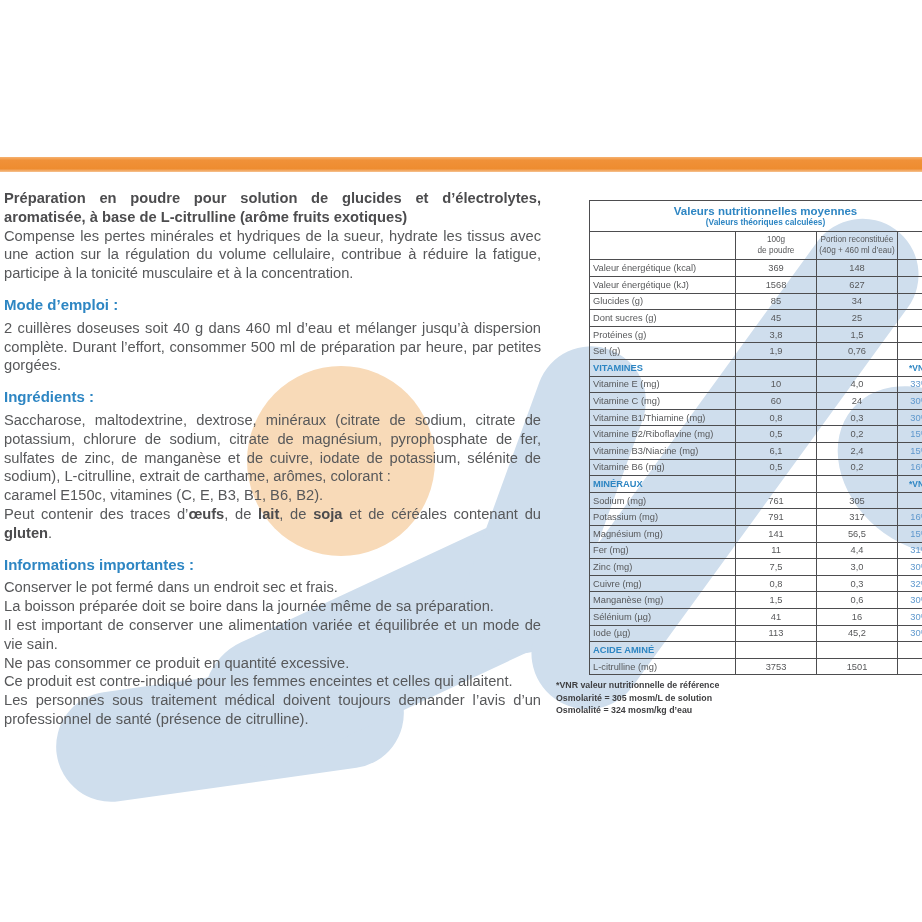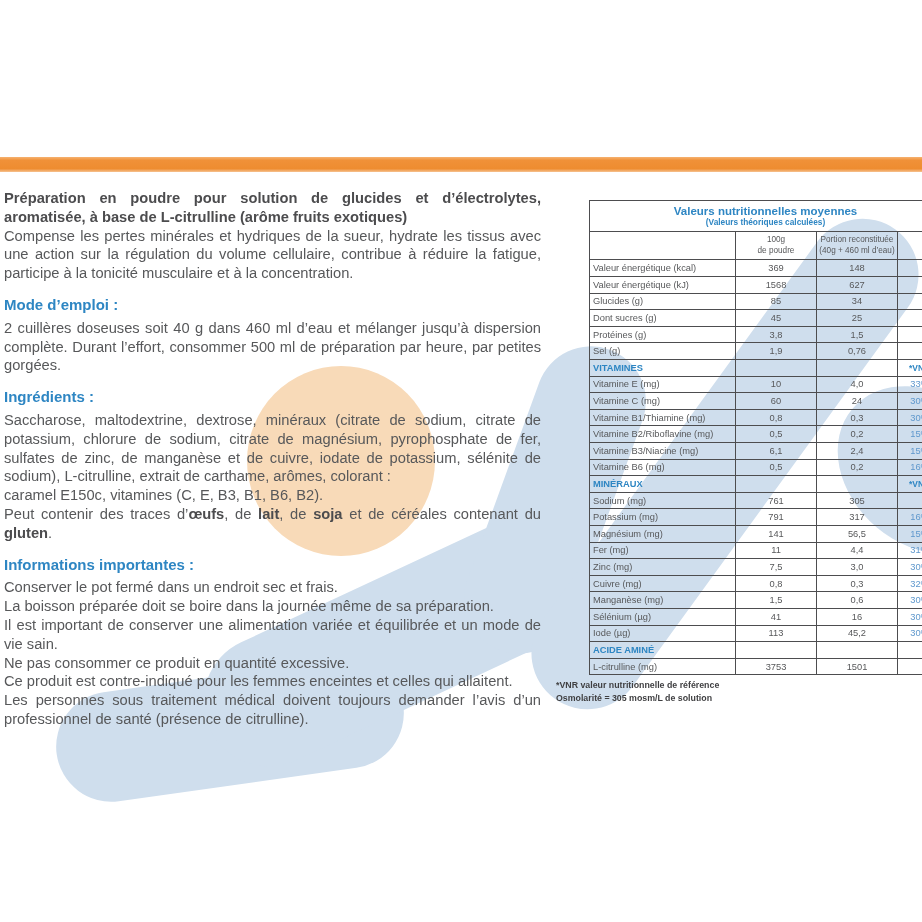--- a/index.html
+++ b/index.html
@@ -260,16 +260,17 @@
             <td class="label">L-citrulline (mg)</td>
             <td class="v100">3753</td>
             <td class="portion">1501</td>
             <td class="vnr"></td>
           </tr>
         </tbody>
     </table>
     <div class="footnotes">
       <div>*VNR valeur nutritionnelle de référence</div>
       <div>Osmolarité = 305 mosm/L de solution</div>
+      <div>Osmolalité = 324 mosm/kg d’eau</div>
     </div>
   </div>
 
 </div>
 
 </body></html>

